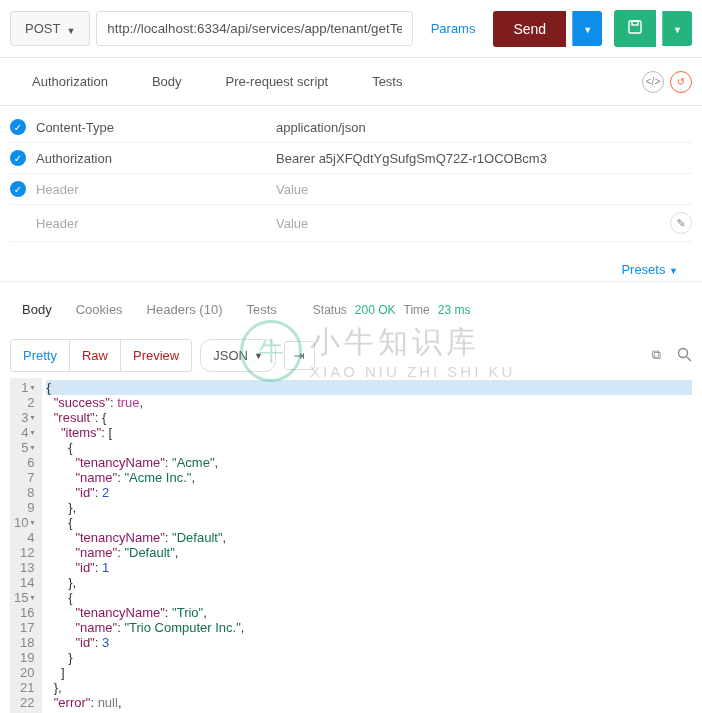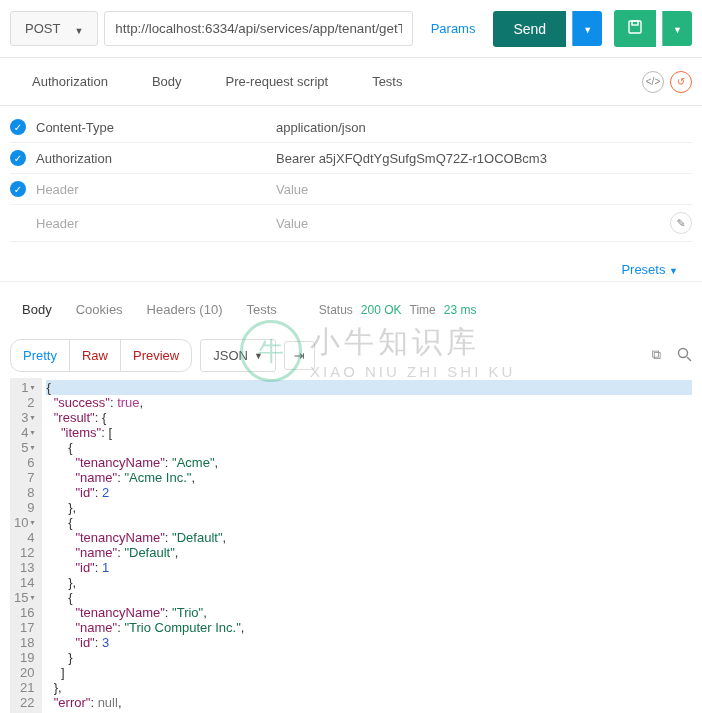--- a/index.html
+++ b/index.html
@@ -1,21 +1,21 @@
 <!DOCTYPE html>
 <html><head>
 <meta charset="utf-8">
 <style>
 *{box-sizing:border-box;margin:0;padding:0;font-family:-apple-system,BlinkMacSystemFont,"Segoe UI",Arial,sans-serif}
 body{background:#fff;width:702px;font-size:13px;color:#555}
 .req-bar{display:flex;gap:6px;padding:10px 10px;align-items:center;border-bottom:1px solid #e8e8e8}
-.method-btn{border:1px solid #ddd;background:#f8f8f8;padding:9px 14px;border-radius:3px;display:flex;align-items:flex-end;gap:14px;color:#555;font-weight:500;cursor:pointer}
+.method-btn{border:1px solid #ddd;background:#f8f8f8;padding:9px 14px;border-radius:3px;display:flex;align-items:flex-end;gap:6px;color:#555;font-weight:500;cursor:pointer}
 .url-inp{flex:1;border:1px solid #ddd;padding:9px 10px;border-radius:3px;color:#555}
 .params-link{color:#0f8ee9;padding:0 12px;cursor:pointer}
-.send-btn{background:#0f766e;color:#fff;border:none;padding:10px 20px;font-size:14px;border-radius:3px 0 0 3px;cursor:pointer}
+.send-btn{background:#7f1d1d;color:#fff;border:none;padding:10px 20px;font-size:14px;border-radius:3px 0 0 3px;cursor:pointer}
 .send-dd{background:#0f8ee9;color:#fff;border:none;border-left:1px solid rgba(255,255,255,.3);padding:10px 10px;border-radius:0 3px 3px 0;cursor:pointer}
 .save-btn{background:#26b47e;color:#fff;border:none;padding:9px 13px;margin-left:6px;border-radius:3px 0 0 3px;cursor:pointer}
 .save-dd{background:#26b47e;color:#fff;border:none;border-left:1px solid rgba(255,255,255,.3);padding:10px 10px;border-radius:0 3px 3px 0;cursor:pointer}
 .tabs{display:flex;align-items:center;padding:0 10px;border-bottom:1px solid #e8e8e8}
 .tab{padding:16px 22px;color:#555;cursor:pointer}
 .tab.active{border:1px solid #e8e8e8;border-bottom:1px solid #fff;margin-bottom:-1px;font-weight:500}
 .tabs-right{margin-left:auto;display:flex;gap:6px;align-items:center}
 .icon-circ{width:22px;height:22px;border:1px solid #bbb;border-radius:50%;display:flex;align-items:center;justify-content:center;color:#888;cursor:pointer;font-size:10px}
 .icon-circ.orange{border-color:#f26b3a;color:#f26b3a}
 .hdr-rows{padding:6px 10px 16px}
@@ -24,29 +24,29 @@
 .check.empty{background:#ddd}
 .hdr-key{width:240px;color:#555}
 .hdr-key.placeholder,.hdr-val.placeholder{color:#aaa}
 .hdr-val{flex:1;color:#555;overflow:hidden;white-space:nowrap}
 .edit-icon{width:22px;height:22px;border:1px solid #ddd;border-radius:50%;display:flex;align-items:center;justify-content:center;color:#888;font-size:11px;cursor:pointer}
 .presets-row{text-align:right;padding:4px 24px 0}
 .presets{color:#0f8ee9;cursor:pointer}
 .resp-tabs{display:flex;align-items:center;padding:14px 10px 10px;gap:0;border-top:1px solid #eee;margin-top:4px}
 .rtab{padding:6px 12px;color:#888;cursor:pointer}
 .rtab.active{color:#333;font-weight:500}
-.status-wrap{margin-left:30px;display:flex;gap:8px;align-items:flex-end;font-size:12px}
+.status-wrap{margin-left:24px;display:flex;gap:8px;align-items:flex-end;font-size:12px}
 .status-lbl{color:#888}
 .status-ok{color:#2db47e;font-weight:500}
 .view-bar{display:flex;align-items:center;padding:6px 10px;gap:8px}
-.view-group{display:flex;border:1px solid #ddd;border-radius:11px;overflow:hidden}
+.view-group{display:flex;border:1px solid #ddd;border-radius:3px;overflow:hidden}
 .vbtn{padding:8px 12px;color:#b91c1c;cursor:pointer;border-right:1px solid #ddd}
 .vbtn:last-child{border-right:none}
 .vbtn.active{color:#0f8ee9;font-weight:500}
-.fmt-sel{border:1px solid #ddd;border-radius:3px;padding:8px 12px;color:#555;display:flex;align-items:center;gap:6px;cursor:pointer}
+.fmt-sel{border:1px solid #ddd;border-radius:11px;padding:8px 12px;color:#555;display:flex;align-items:center;gap:6px;cursor:pointer}
 .wrap-btn{border:1px solid #ddd;border-radius:3px;padding:6px 9px;cursor:pointer;color:#666}
 .view-right{margin-left:auto;display:flex;gap:16px;color:#888}
 .code-area{display:flex;font-family:"Courier New",monospace;font-size:13px;line-height:15px;margin:0 10px}
 .gutter{background:#eee;color:#888;text-align:right;padding:2px 8px 2px 4px;user-select:none}
 .gutter div{height:15px;display:flex;justify-content:flex-end;align-items:center;gap:2px}
 .fold{font-size:8px;color:#888}
 .code{flex:1;padding:2px 0 2px 4px}
 .code .ln{height:15px;white-space:pre}
 .ln.hl{background:#d4e7f7}
 .k{color:#8b1a5c}

